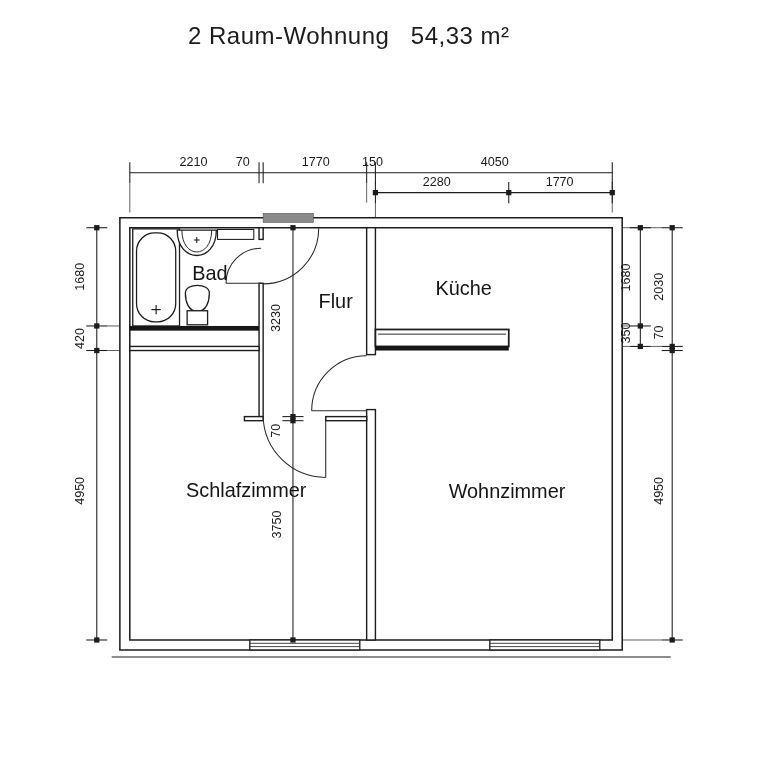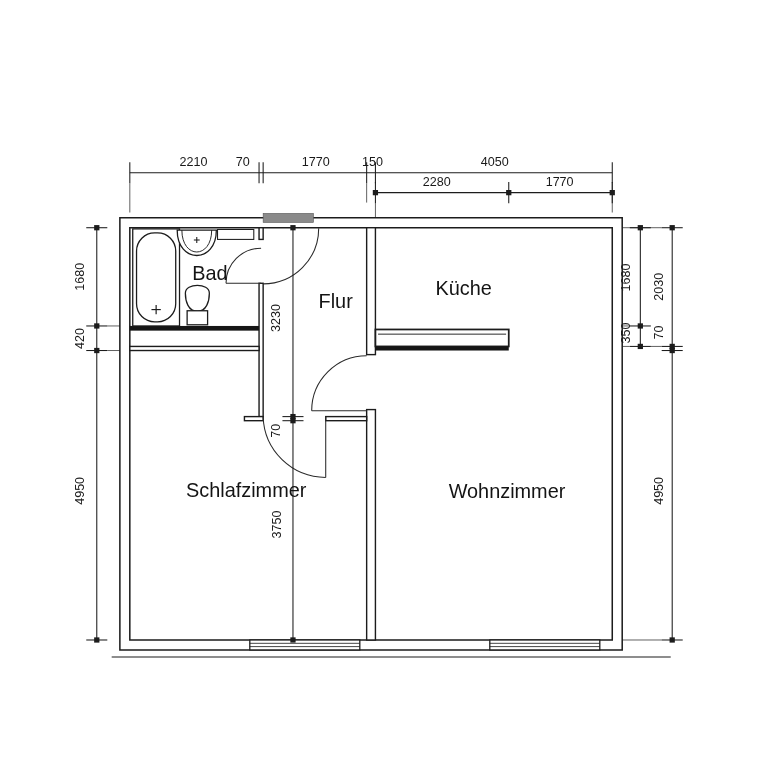--- a/index.html
+++ b/index.html
@@ -10,20 +10,21 @@
   .plan-svg{position:absolute;left:45px;top:140px;width:655px;height:538px;}
   svg text{font-family:"Liberation Sans", sans-serif;}
   .room-label{font-size:340px;fill:#141414;}
   .dim-label{font-size:215px;fill:#1a1a1a;}
 </style>
 </head>
 <body>
 
 <div class="page">
 
+  <div class="title">2 Raum-Wohnung   54,33 m²</div>
 
   <svg class="plan-svg" viewBox="-1450 -1500 11200 9200" preserveAspectRatio="xMidYMid meet">
 
     <g>
       <path d="M -170,-170 H 8420 V 7220 H -170 Z M 0,0 V 7050 H 8250 V 0 Z" fill="#ffffff" fill-rule="evenodd" stroke="#1c1c1c" stroke-width="26"></path>
       <line x1="-310" y1="7340" x2="9250" y2="7340" stroke="#1c1c1c" stroke-width="18"></line>
     </g>
 
     <g fill="#ffffff" stroke="#1c1c1c" stroke-width="24">
       <rect x="2210" y="0" width="70" height="200"></rect>

